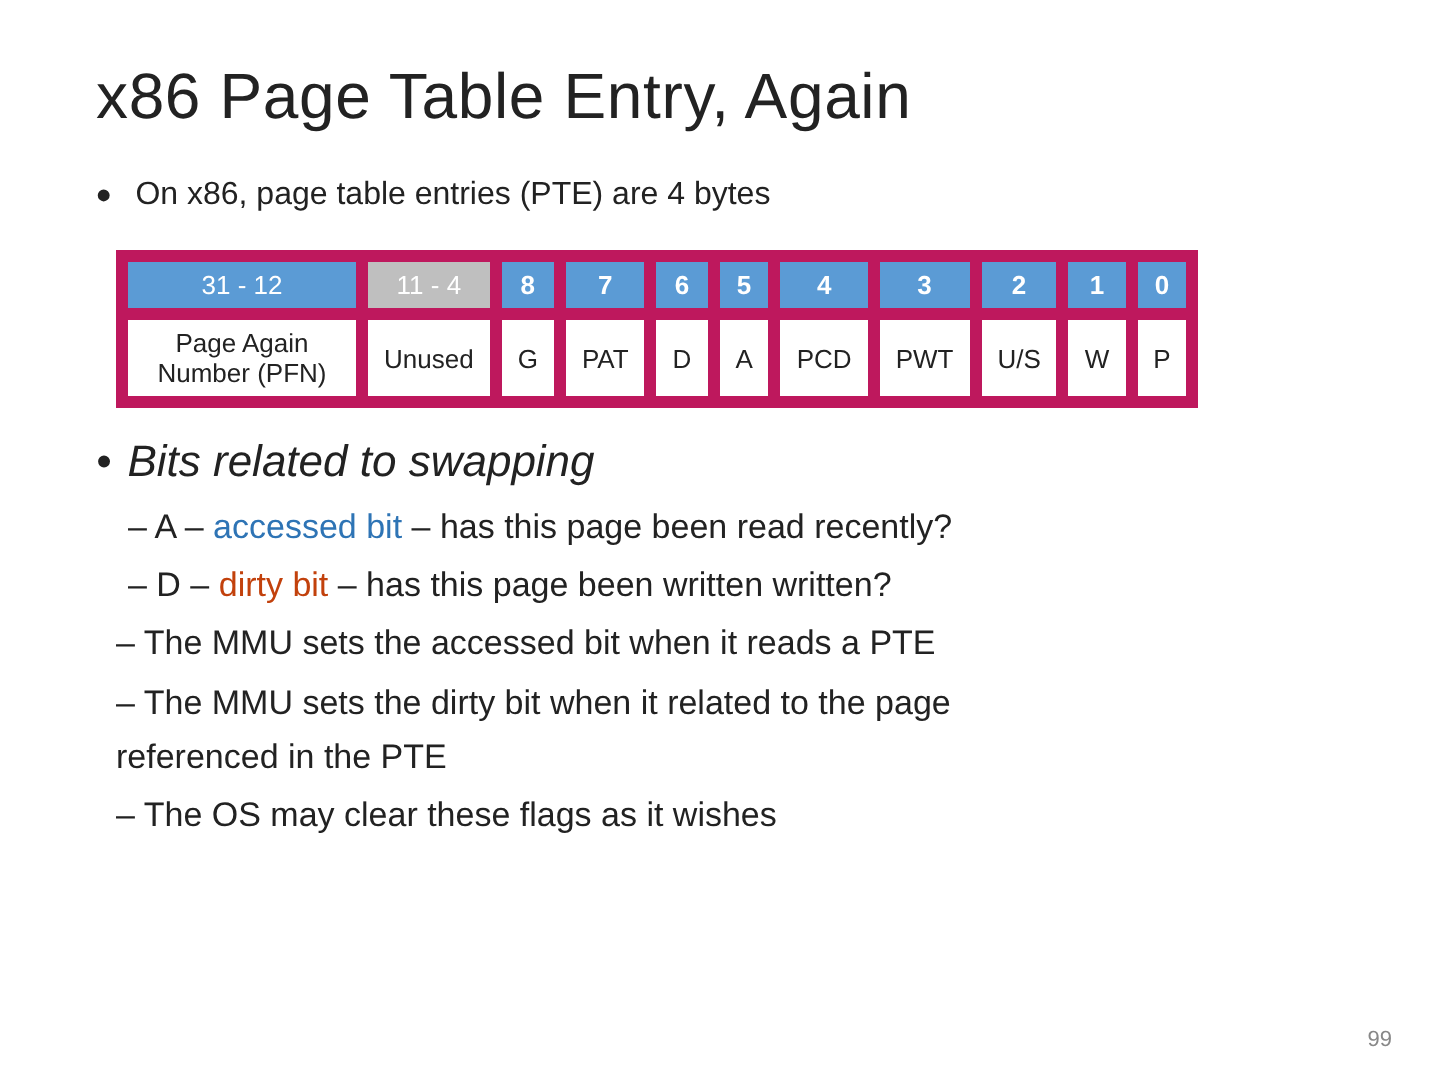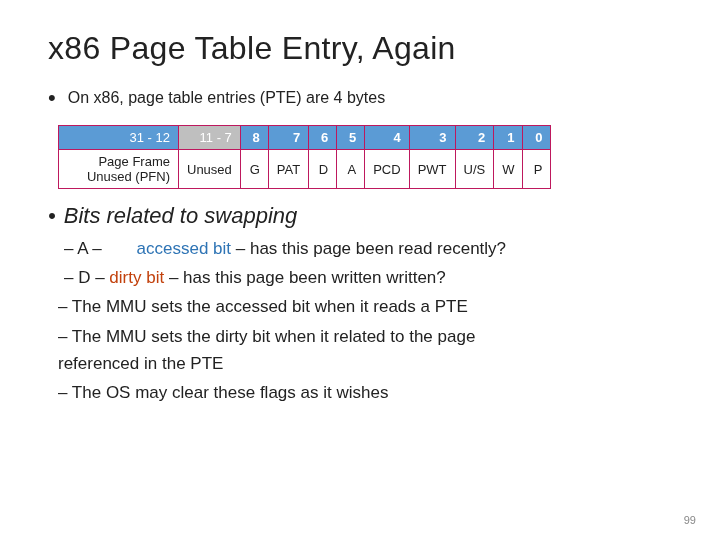--- a/index.html
+++ b/index.html
@@ -42,23 +42,23 @@
       margin-right: 4px;
     }
 
     
     .pte-table {
       border-collapse: collapse;
       margin-bottom: 14px;
       font-size: 13px;
     }
     .pte-table td {
-      border: 1px solid #be185d;
+      border: 6px solid #be185d;
       padding: 4px 8px;
-      text-align: right;
+      text-align: center;
       min-width: 28px;
     }
     .pte-table td.blue-cell {
       background: #5B9BD5;
       color: #fff;
       font-weight: 500;
       min-width: 120px;
     }
     .pte-table td.gray-cell {
       background: #BFBFBF;
@@ -79,21 +79,21 @@
     }
     .sub-bullet {
       display: flex;
       align-items: flex-start;
       margin-bottom: 2px;
     }
     .sub-bullet .dash {
       margin-right: 6px;
       flex-shrink: 0;
     }
-    .accent-blue { color: #2E74B5; margin-left: 30px; }
+    .accent-blue { color: #2E74B5; }
     .accent-teal { color: #c2410c; }
 
     .bullet2-row {
       font-size: 22px;
       font-weight: 400;
       margin-bottom: 6px;
       display: flex;
       align-items: center;
       font-style: italic;
     }
@@ -124,33 +124,33 @@
 
   <div class="bullet-large">
     <span>On x86, page table entries (PTE) are 4 bytes</span>
   </div>
 
   <div class="table-wrapper">
     <table class="pte-table">
       <tbody>
         <tr>
           <td class="blue-cell">31 - 12</td>
-          <td class="gray-cell">11 - 7</td>
+          <td class="gray-cell">11 - 4</td>
           <td class="num-cell">8</td>
           <td class="num-cell">7</td>
           <td class="num-cell">6</td>
           <td class="num-cell">5</td>
           <td class="num-cell">4</td>
           <td class="num-cell">3</td>
           <td class="num-cell">2</td>
           <td class="num-cell">1</td>
           <td class="num-cell">0</td>
         </tr>
         <tr>
-          <td>Page Frame Unused (PFN)</td>
+          <td>Page Again Number (PFN)</td>
           <td>Unused</td>
           <td>G</td>
           <td>PAT</td>
           <td>D</td>
           <td>A</td>
           <td>PCD</td>
           <td>PWT</td>
           <td>U/S</td>
           <td>W</td>
           <td>P</td>

